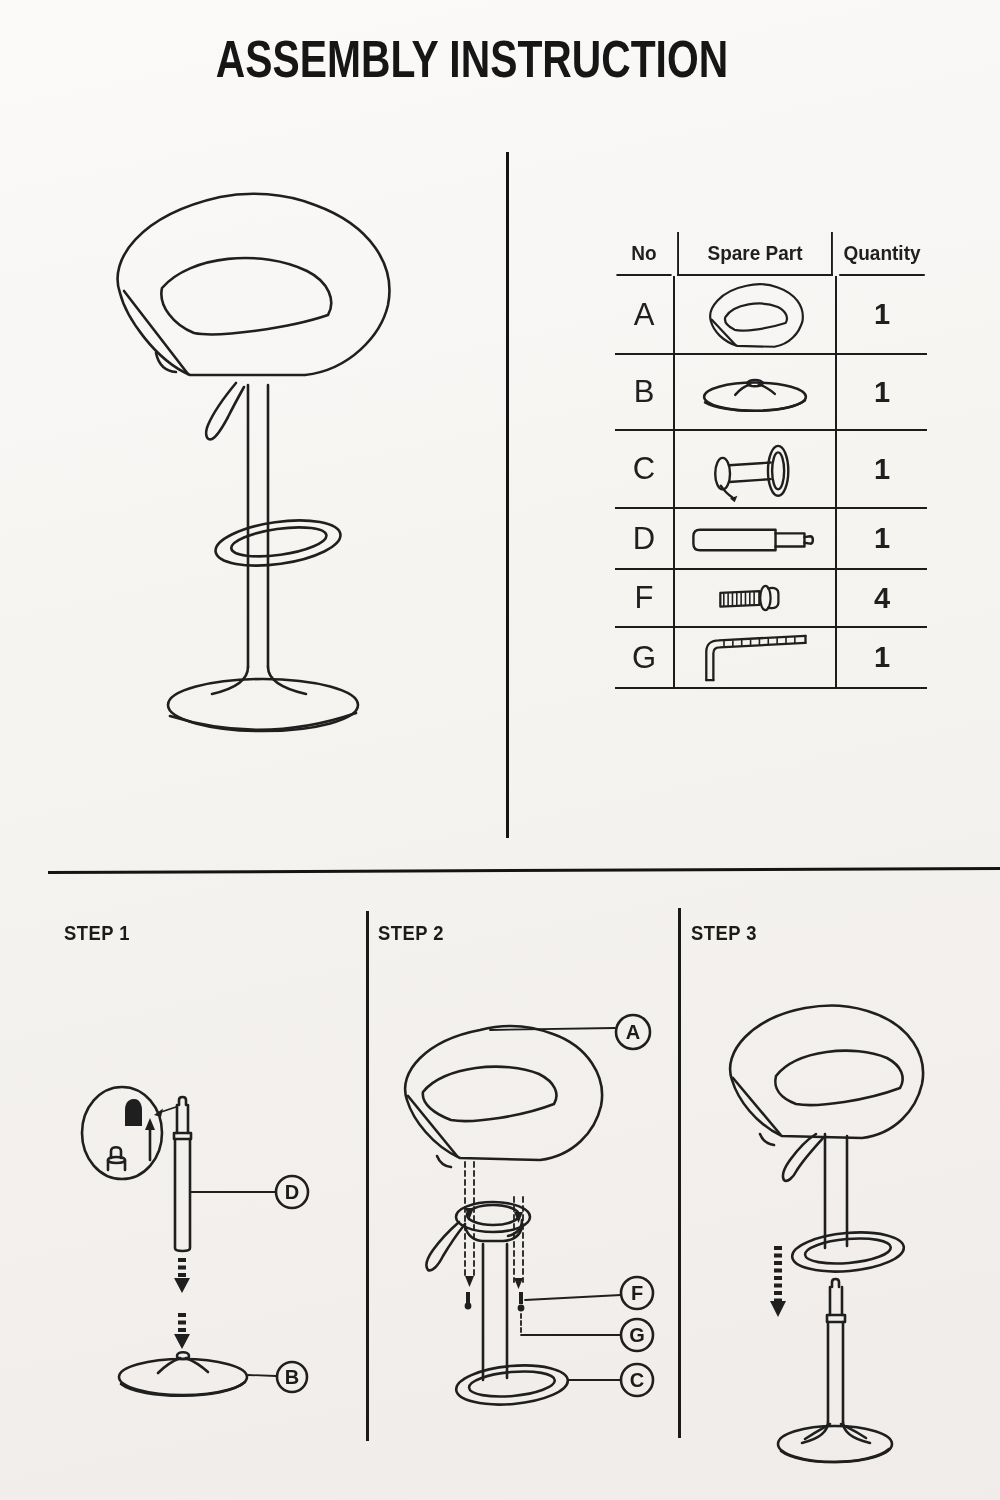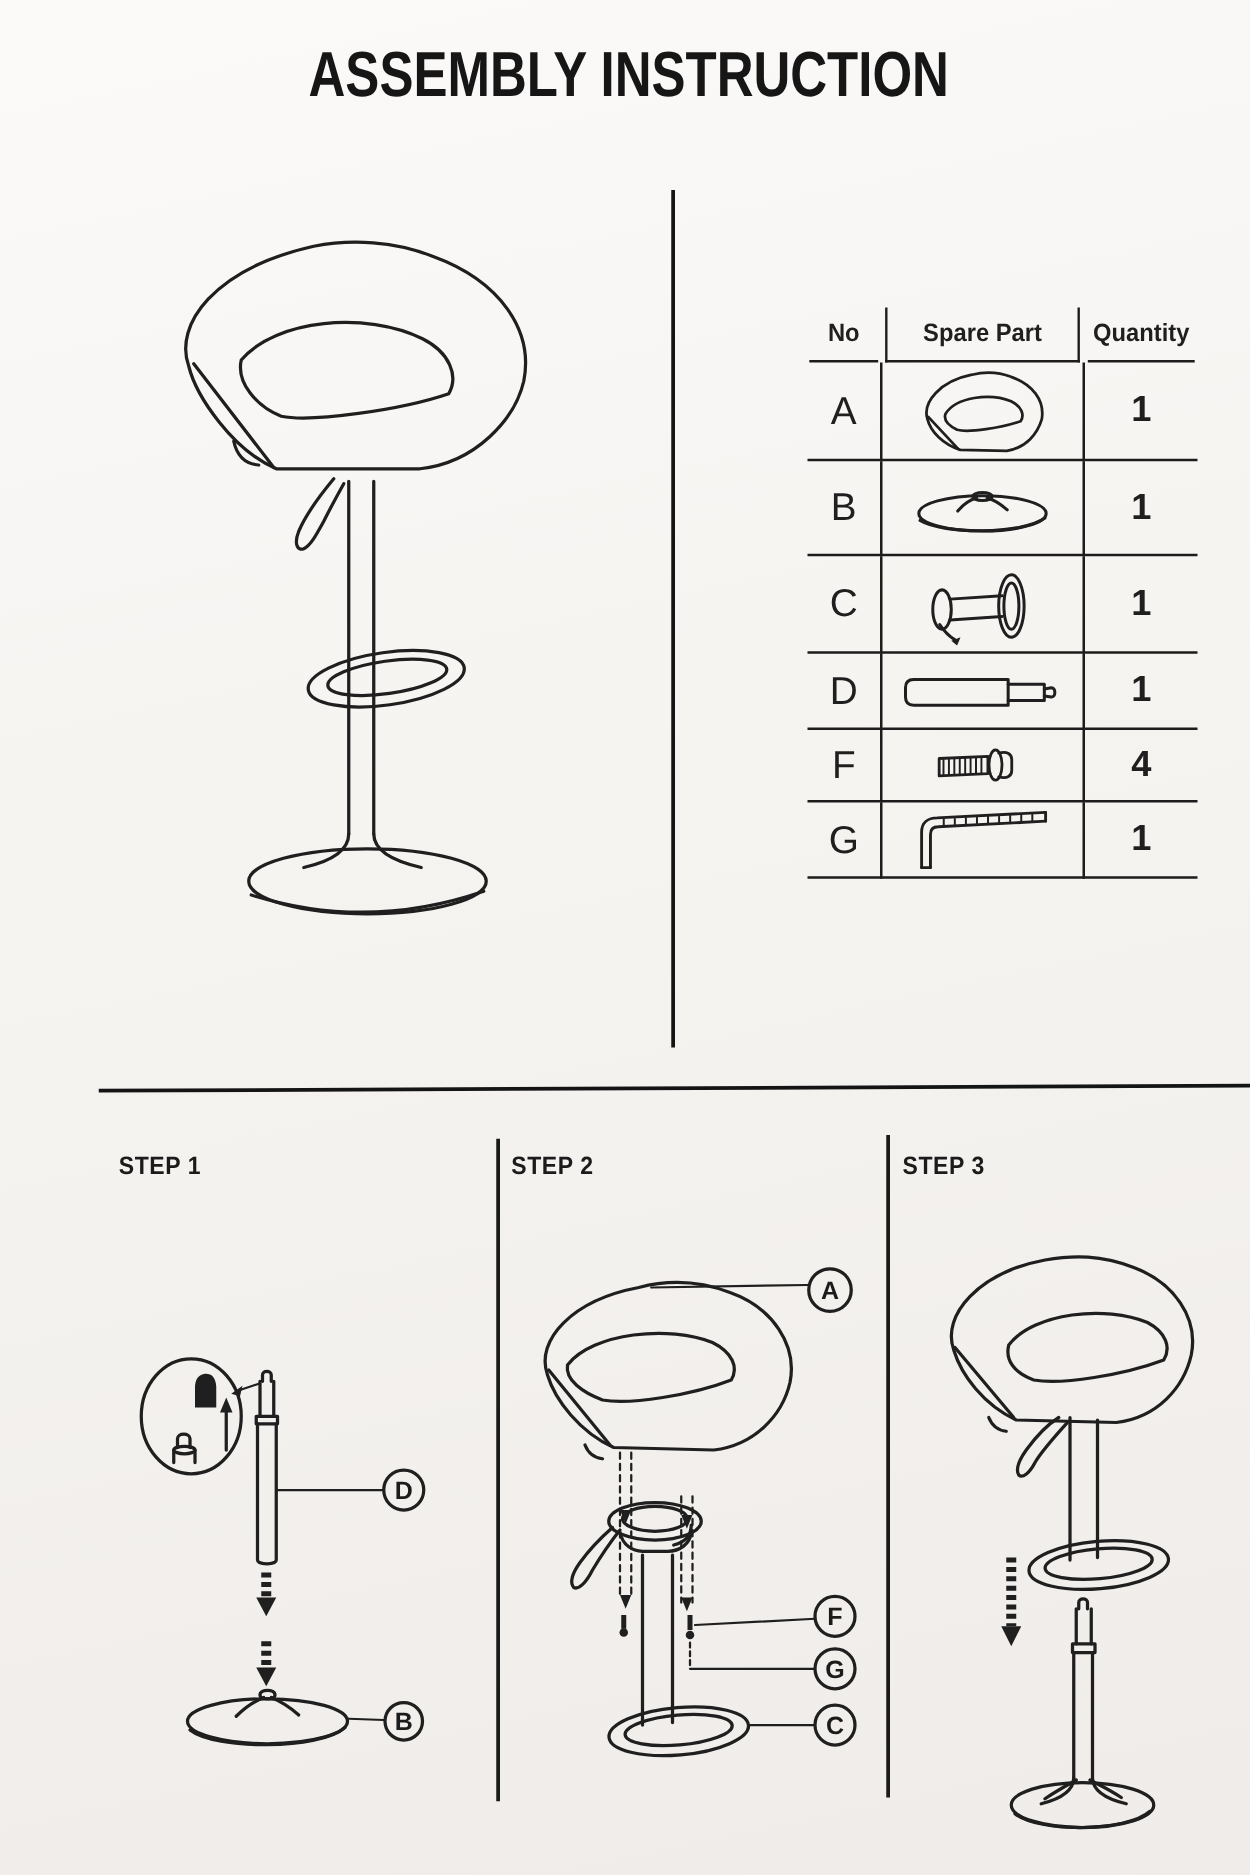--- a/index.html
+++ b/index.html
@@ -1,36 +1,36 @@
 <!DOCTYPE html>
 <html><head>
 <meta charset="utf-8">
 <style>
   html,body{margin:0;padding:0;}
   body{
     width:1000px;height:1500px;position:relative;overflow:hidden;
     background:linear-gradient(168deg,#fbfaf9 0%,#f6f4f1 40%,#efece9 100%);
     font-family:"Liberation Sans",sans-serif;color:#1f1f1f;
   }
-  .page{position:absolute;inset:0;margin-left:31px;}
+  .page{position:absolute;inset:0;}
   .title{
     position:absolute;top:30px;left:0;width:944px;text-align:center;
     font-size:51px;font-weight:700;letter-spacing:0px;color:#161616;
     transform:scaleX(0.80);transform-origin:472px 0;white-space:nowrap;
   }
   .vdiv-top{position:absolute;left:506px;top:152px;width:3px;height:686px;background:#141414;}
   .hdiv{position:absolute;left:48px;top:869px;width:952px;height:3px;background:#141414;transform:rotate(-0.25deg);}
   .vdiv-s1{position:absolute;left:366px;top:911px;width:2.5px;height:530px;background:#1a1a1a;}
   .vdiv-s2{position:absolute;left:678px;top:908px;width:2.5px;height:530px;background:#1a1a1a;}
   .step-label{
     position:absolute;font-size:20px;font-weight:700;color:#1b1b1b;
     transform:scaleX(0.92);transform-origin:left top;letter-spacing:0.5px;white-space:nowrap;
   }
   .parts-table{
-    position:absolute;left:615px;top:246px;width:312px;
+    position:absolute;left:615px;top:232px;width:312px;
     display:grid;grid-template-columns:58px 164px 90px;
     grid-template-rows:44px 79px 76px 78px 61px 58px 61px;
   }
   .pt-cell{display:flex;align-items:center;justify-content:center;border-bottom:2px solid #1c1c1c;}
   .pt-mid{border-left:2px solid #1c1c1c;border-right:2px solid #1c1c1c;}
   .pt-head{font-size:20px;font-weight:700;transform:scaleX(0.95);white-space:nowrap;}
   .pt-letter{font-size:31px;font-weight:400;}
   .pt-qty{font-size:29px;font-weight:700;}
   svg{display:block;}
   svg .ink{stroke:#1f1f1f;fill:none;stroke-width:2.6;stroke-linecap:round;stroke-linejoin:round;}

